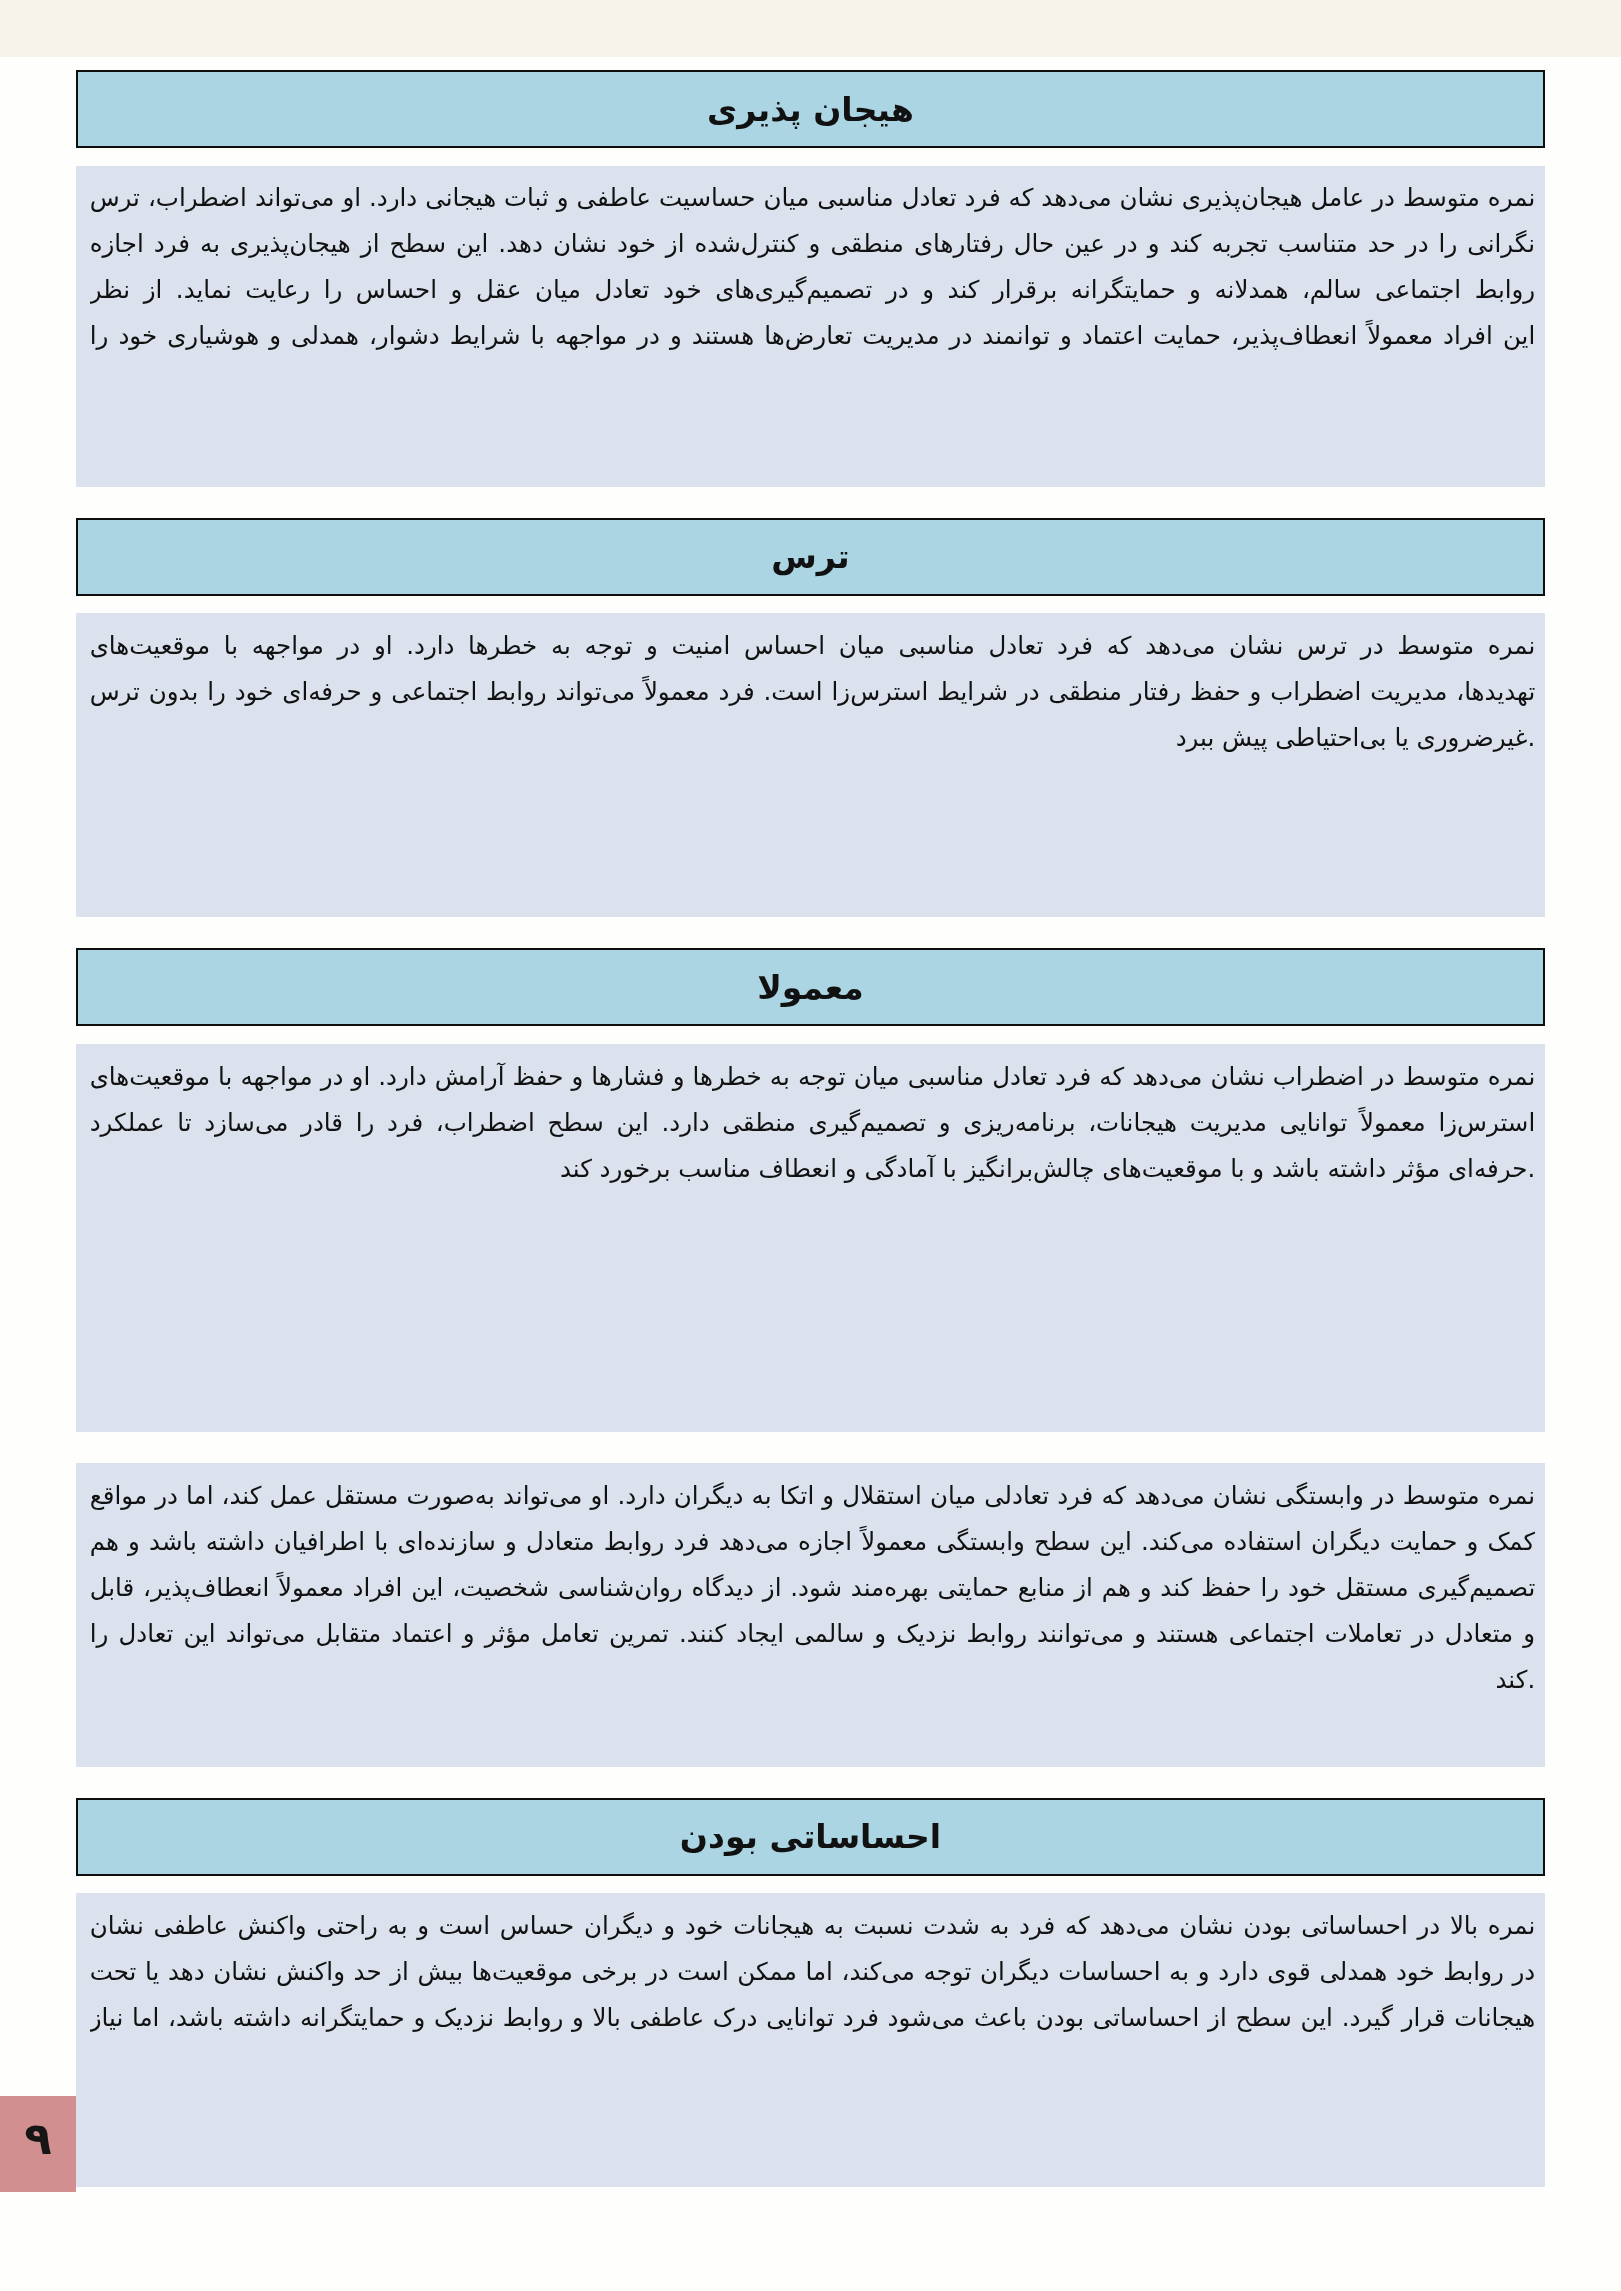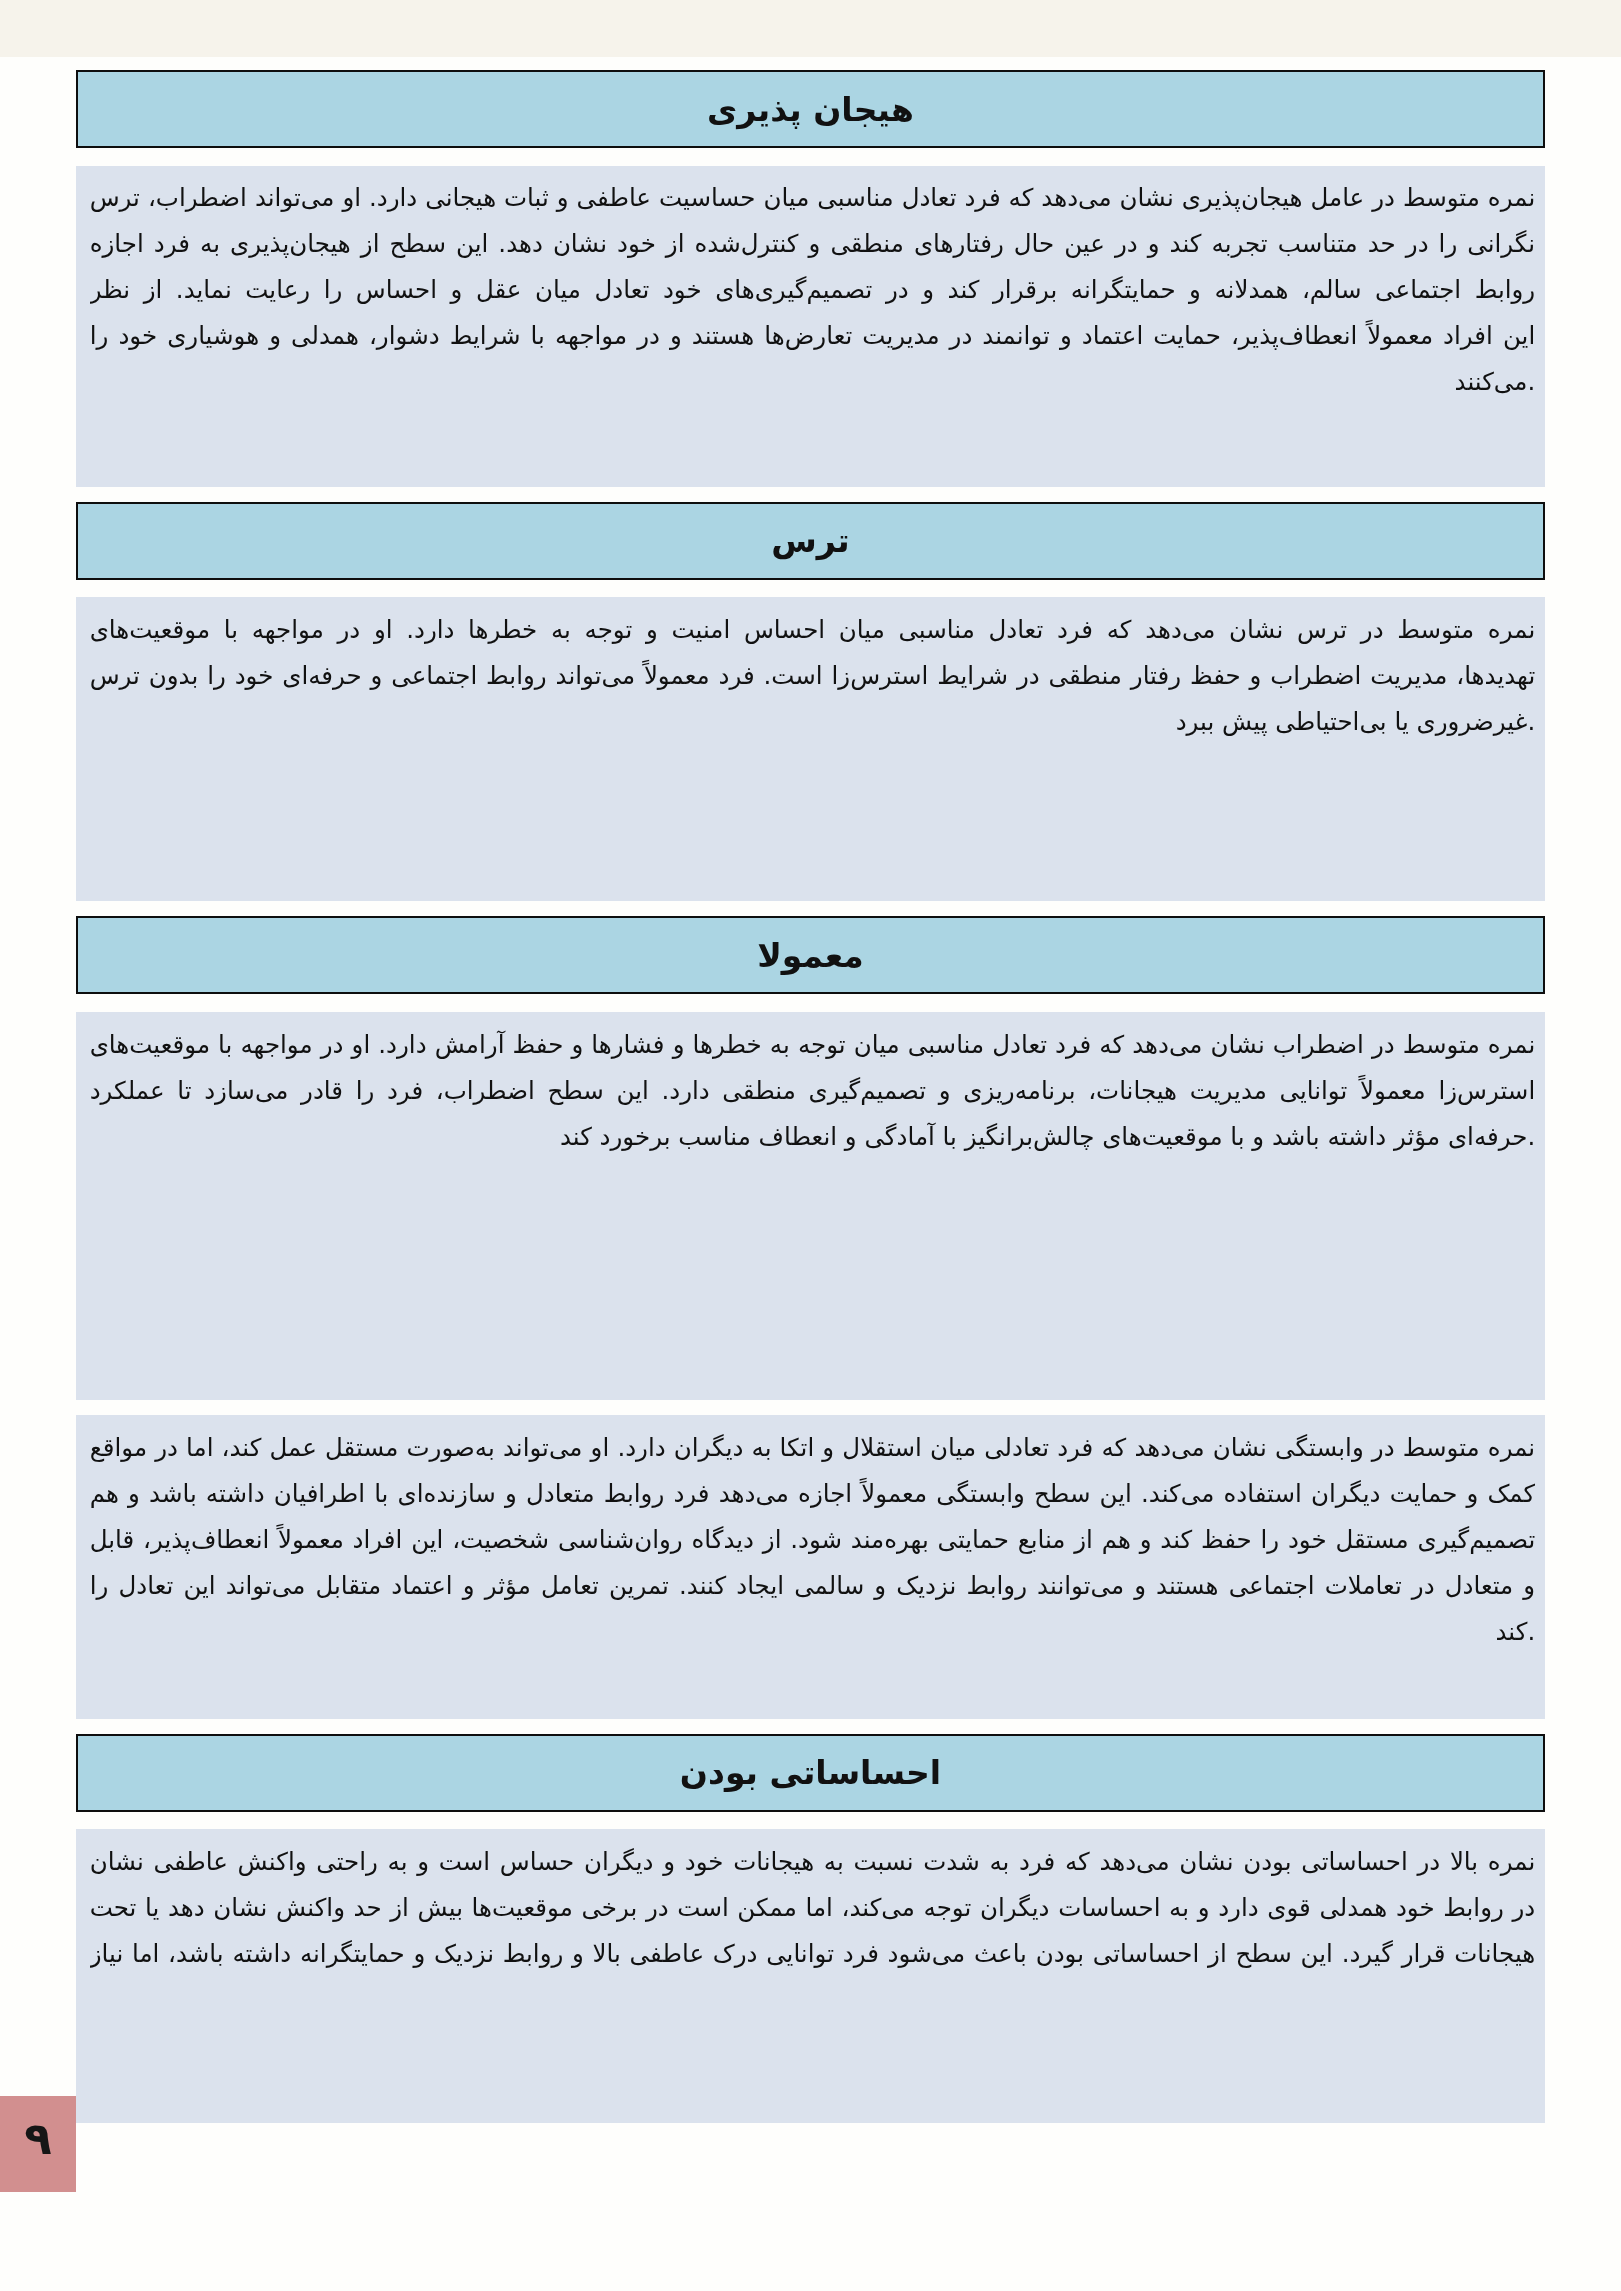--- a/index.html
+++ b/index.html
@@ -20,21 +20,21 @@
     top: 0; left: 0; right: 0;
     height: 57px;
     background: var(--band-color, #F6F3EB);
   }
   .content {
     position: absolute;
     top: 70px;
     right: 76px;
     left: 76px;
   }
-  .section { margin-bottom: 15px; }
+  .section { margin-bottom: 31px; }
   .sec-header {
     box-sizing: border-box;
     height: 78px;
     border: 2.9px solid #0E0E0E;
     background: var(--header-fill, #ABD5E3);
     display: flex;
     align-items: center;
     justify-content: center;
     margin-bottom: 17.6px;
   }
@@ -87,21 +87,20 @@
 <main class="content">
   <section class="section">
     <div class="sec-header">
       <h2 class="sec-title">هیجان پذیری</h2>
     </div>
     <div class="sec-body" style="height: 321px;">
         <div class="line">نمره متوسط در عامل هیجان‌پذیری نشان می‌دهد که فرد تعادل مناسبی میان حساسیت عاطفی و ثبات هیجانی دارد. او می‌تواند اضطراب، ترس و</div>
         <div class="line">نگرانی را در حد متناسب تجربه کند و در عین حال رفتارهای منطقی و کنترل‌شده از خود نشان دهد. این سطح از هیجان‌پذیری به فرد اجازه می‌دهد</div>
         <div class="line">روابط اجتماعی سالم، همدلانه و حمایتگرانه برقرار کند و در تصمیم‌گیری‌های خود تعادل میان عقل و احساس را رعایت نماید. از نظر روان‌شناختی،</div>
         <div class="line">این افراد معمولاً انعطاف‌پذیر، حمایت اعتماد و توانمند در مدیریت تعارض‌ها هستند و در مواجهه با شرایط دشوار، همدلی و هوشیاری خود را حفظ</div>
-        <div class="line last">.می‌کنند</div>
       </div>
   </section>
 
   <section class="section">
     <div class="sec-header">
       <h2 class="sec-title">ترس</h2>
     </div>
     <div class="sec-body" style="height: 304px;">
         <div class="line">نمره متوسط در ترس نشان می‌دهد که فرد تعادل مناسبی میان احساس امنیت و توجه به خطرها دارد. او در مواجهه با موقعیت‌های چالش‌برانگیز قادر</div>
         <div class="line">تهدیدها، مدیریت اضطراب و حفظ رفتار منطقی در شرایط استرس‌زا است. فرد معمولاً می‌تواند روابط اجتماعی و حرفه‌ای خود را بدون ترس</div>

